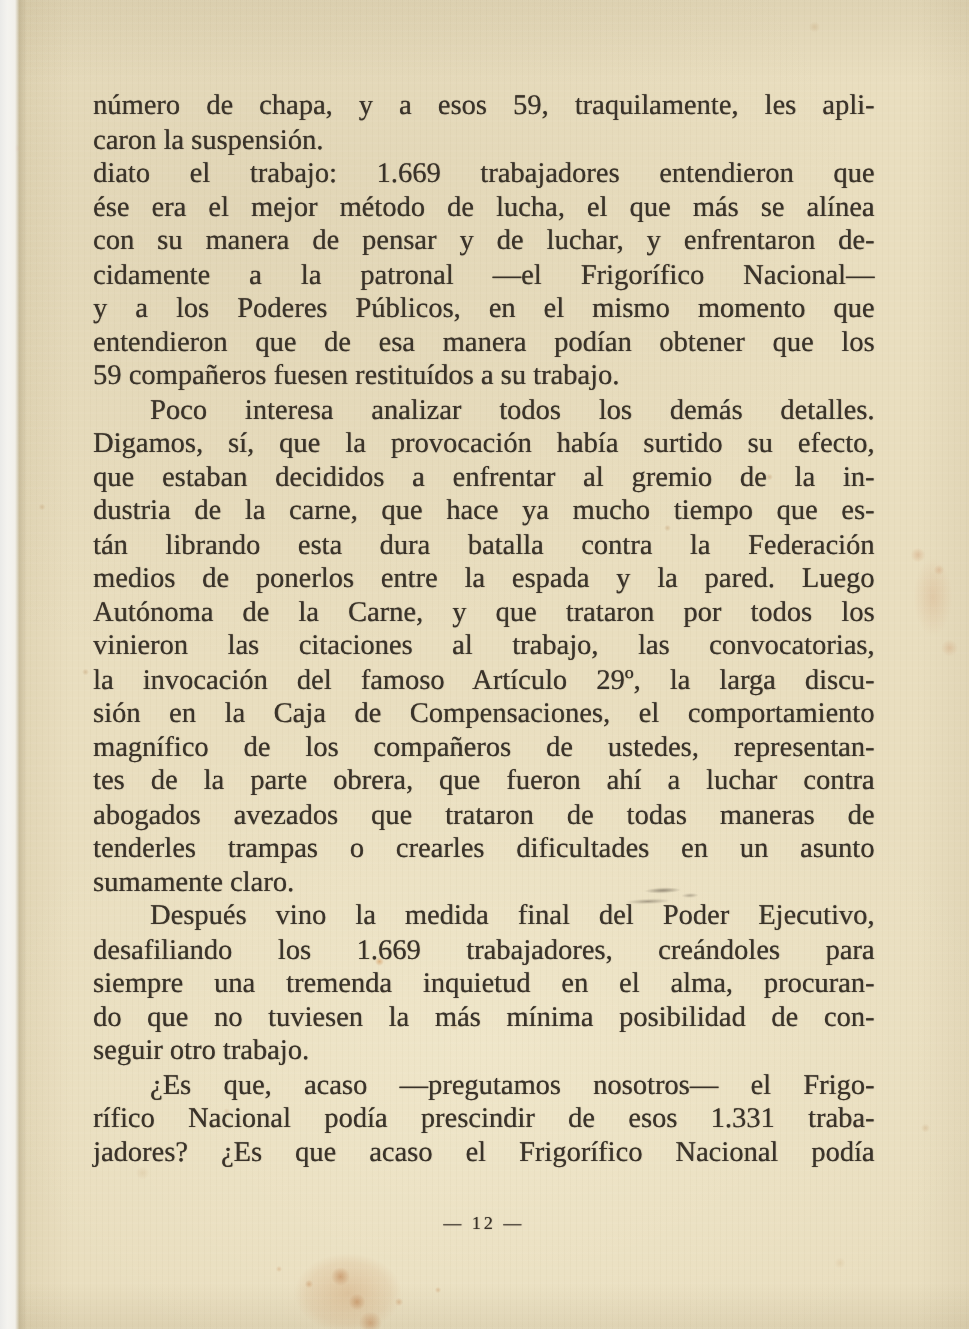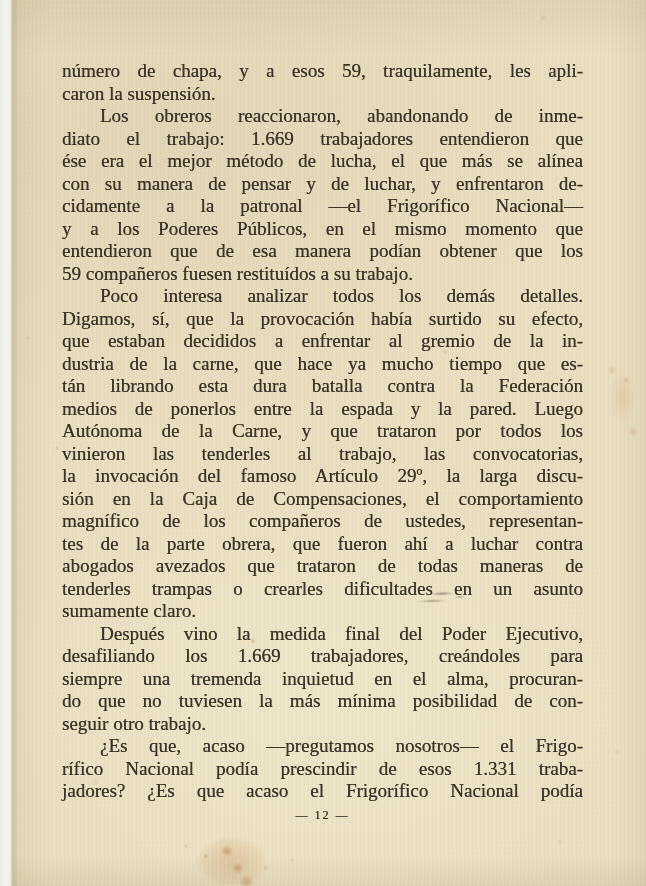--- a/index.html
+++ b/index.html
@@ -125,36 +125,35 @@
 
 <div class="scan">
   <div class="paper"></div>
   <div class="texture"></div>
   <div class="edge"></div>
 
   <div class="text-block">
 
   <div class="line">número de chapa, y a esos 59, traquilamente, les apli-</div>
       <div class="line para-end">caron la suspensión.</div>
-      <div class="line indent">Los obreros reaccionaron, abandonando de inme-</div>
       <div class="line">diato el trabajo: 1.669 trabajadores entendieron que</div>
       <div class="line">ése era el mejor método de lucha, el que más se alínea</div>
       <div class="line">con su manera de pensar y de luchar, y enfrentaron de-</div>
       <div class="line">cidamente a la patronal —el Frigorífico Nacional—</div>
       <div class="line">y a los Poderes Públicos, en el mismo momento que</div>
       <div class="line">entendieron que de esa manera podían obtener que los</div>
       <div class="line para-end">59 compañeros fuesen restituídos a su trabajo.</div>
       <div class="line indent">Poco interesa analizar todos los demás detalles.</div>
       <div class="line">Digamos, sí, que la provocación había surtido su efecto,</div>
       <div class="line">que estaban decididos a enfrentar al gremio de la in-</div>
       <div class="line">dustria de la carne, que hace ya mucho tiempo que es-</div>
       <div class="line">tán librando esta dura batalla contra la Federación</div>
       <div class="line">medios de ponerlos entre la espada y la pared. Luego</div>
       <div class="line">Autónoma de la Carne, y que trataron por todos los</div>
-      <div class="line">vinieron las tenderles al trabajo, las convocatorias,</div>
+      <div class="line">vinieron las citaciones al trabajo, las convocatorias,</div>
       <div class="line">la invocación del famoso Artículo 29º, la larga discu-</div>
       <div class="line">sión en la Caja de Compensaciones, el comportamiento</div>
       <div class="line">magnífico de los compañeros de ustedes, representan-</div>
       <div class="line">tes de la parte obrera, que fueron ahí a luchar contra</div>
       <div class="line">abogados avezados que trataron de todas maneras de</div>
       <div class="line">tenderles trampas o crearles dificultades en un asunto</div>
       <div class="line para-end">sumamente claro.</div>
       <div class="line indent">Después vino la medida final del Poder Ejecutivo,</div>
       <div class="line">desafiliando los 1.669 trabajadores, creándoles para</div>
       <div class="line">siempre una tremenda inquietud en el alma, procuran-</div>

